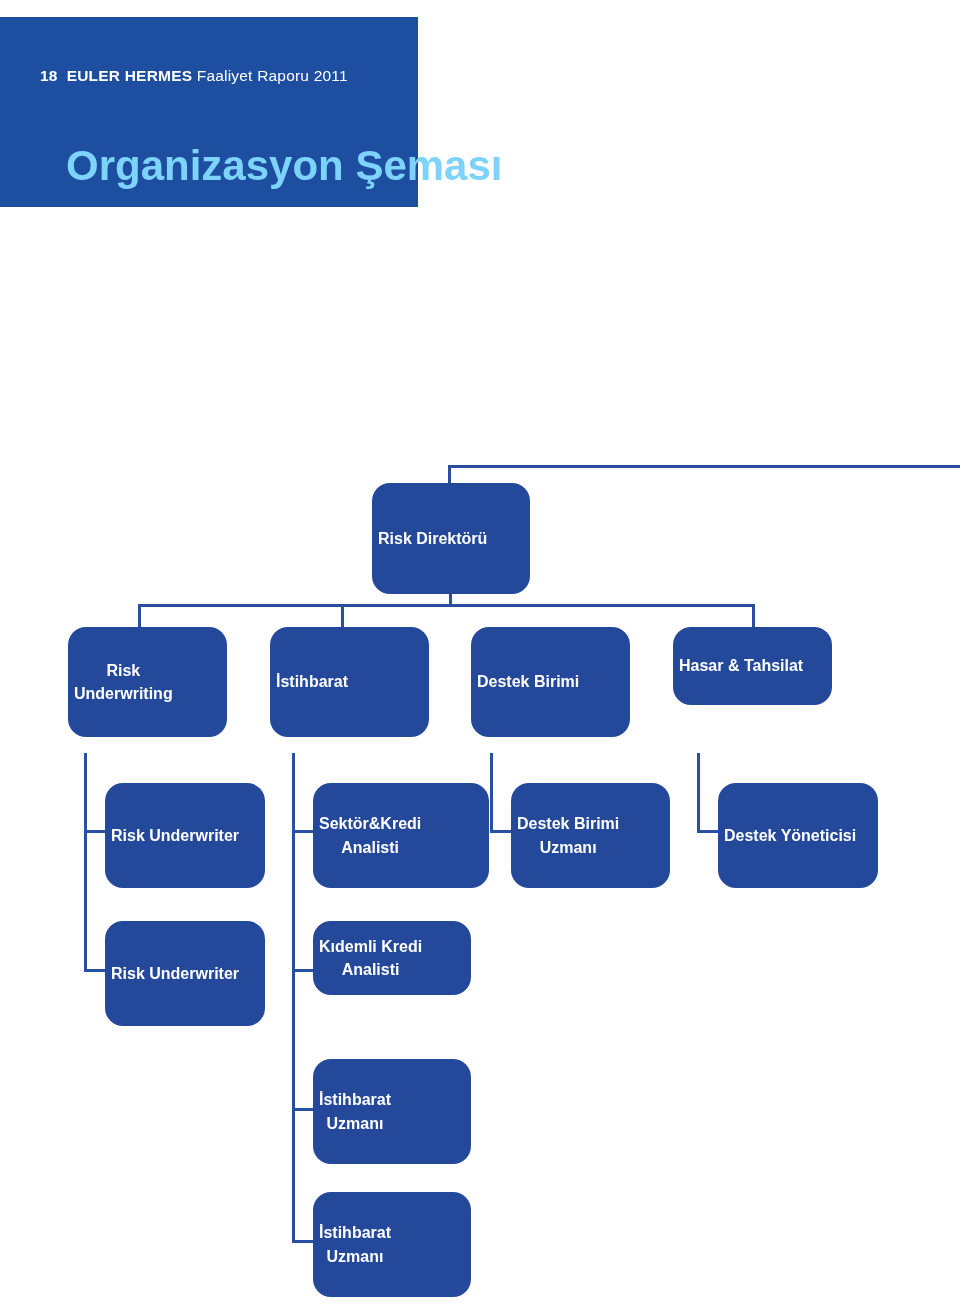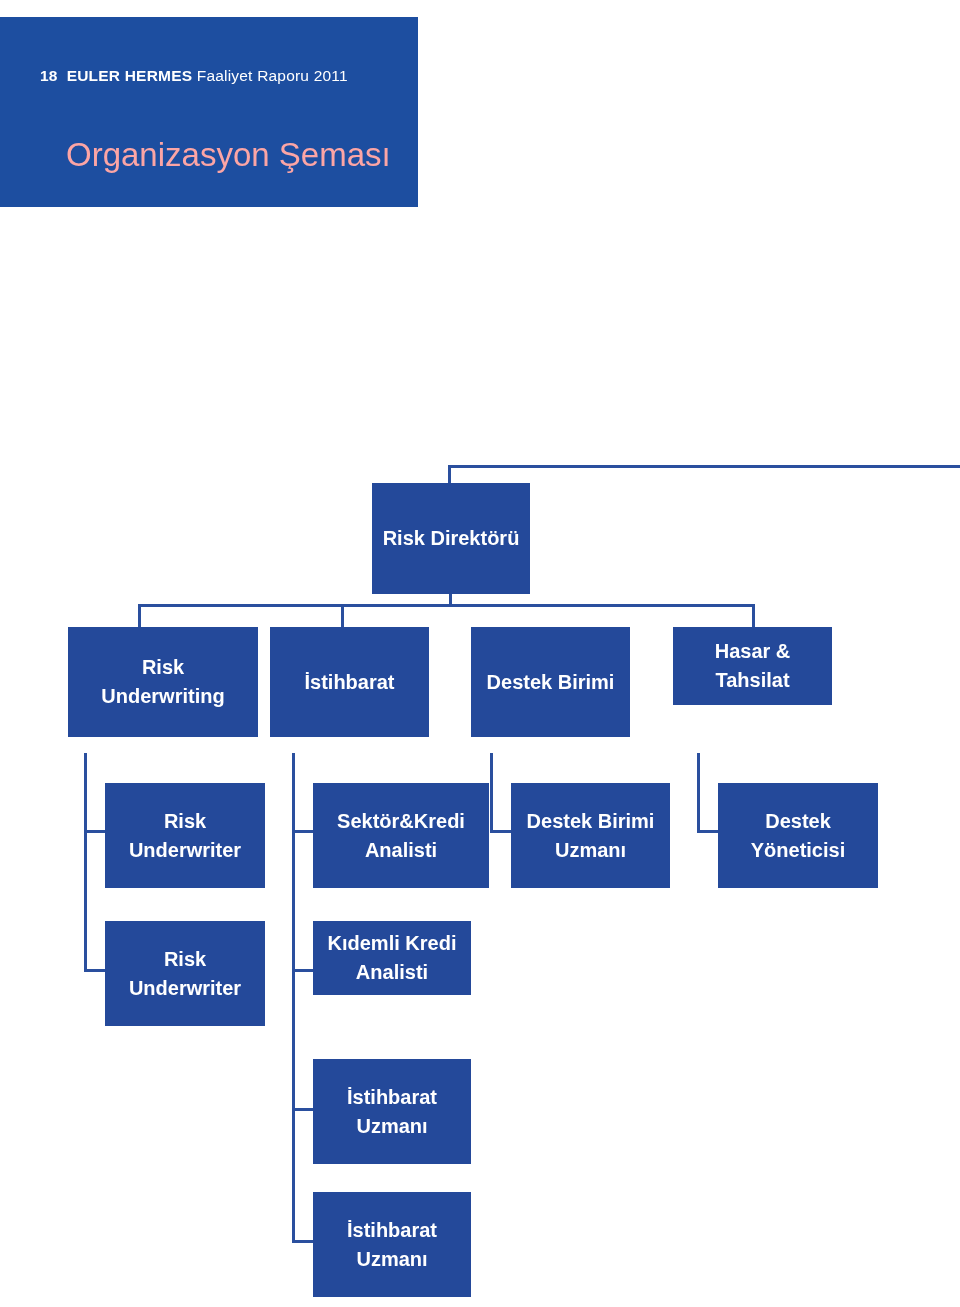--- a/index.html
+++ b/index.html
@@ -40,47 +40,47 @@
   #breadcrumb .brand {
     font-weight: bold;
   }
   #breadcrumb .rest {
     font-weight: normal;
   }
   #page-title {
     position: absolute;
     left: 66px;
     top: 97px;
-    color: #fca5a5;
-    font-size: 33px;
-    font-weight: normal;
+    color: #7dd3fc;
+    font-size: 42px;
+    font-weight: bold;
     white-space: nowrap;
   }
 
   
   #chart {
     position: absolute;
     left: 0;
     top: 0;
     width: 960px;
     height: 1307px;
   }
   .node {
     position: absolute;
     background: #24499a;
     color: #ffffff;
     font-weight: bold;
-    font-size: 20px;
+    font-size: 16px;
     line-height: 1.45;
     text-align: center;
     display: flex;
     align-items: center;
-    justify-content: center;
     box-sizing: border-box;
     padding: 4px 6px;
+    border-radius: 18px;
   }
   .node .label {
     white-space: pre-line;
   }
   .conn {
     position: absolute;
     background: #2a4f9e;
   }
   .conn.h { height: 3px; }
   .conn.v { width: 3px; }
@@ -103,21 +103,21 @@
   <div class="node" style="left:372px; top:483px; width:158px; height:111px;">
     <span class="label">Risk Direktörü</span>
   </div>
 
   <div class="conn v" style="left:449px; top:594px; height:11px;"></div>
   <div class="conn h" style="left:138px; top:604px; width:617px;"></div>
   <div class="conn v" style="left:138px; top:604px; height:24px;"></div>
   <div class="conn v" style="left:341px; top:604px; height:24px;"></div>
   <div class="conn v" style="left:752px; top:604px; height:24px;"></div>
 
-  <div class="node" style="left:68px; top:627px; width:190px; height:110px;">
+  <div class="node" style="left:68px; top:627px; width:159px; height:110px;">
     <span class="label">Risk
 Underwriting</span>
   </div>
   <div class="node" style="left:270px; top:627px; width:159px; height:110px;">
     <span class="label">İstihbarat</span>
   </div>
   <div class="node" style="left:471px; top:627px; width:159px; height:110px;">
     <span class="label">Destek Birimi</span>
   </div>
   <div class="node" style="left:673px; top:627px; width:159px; height:78px;">

